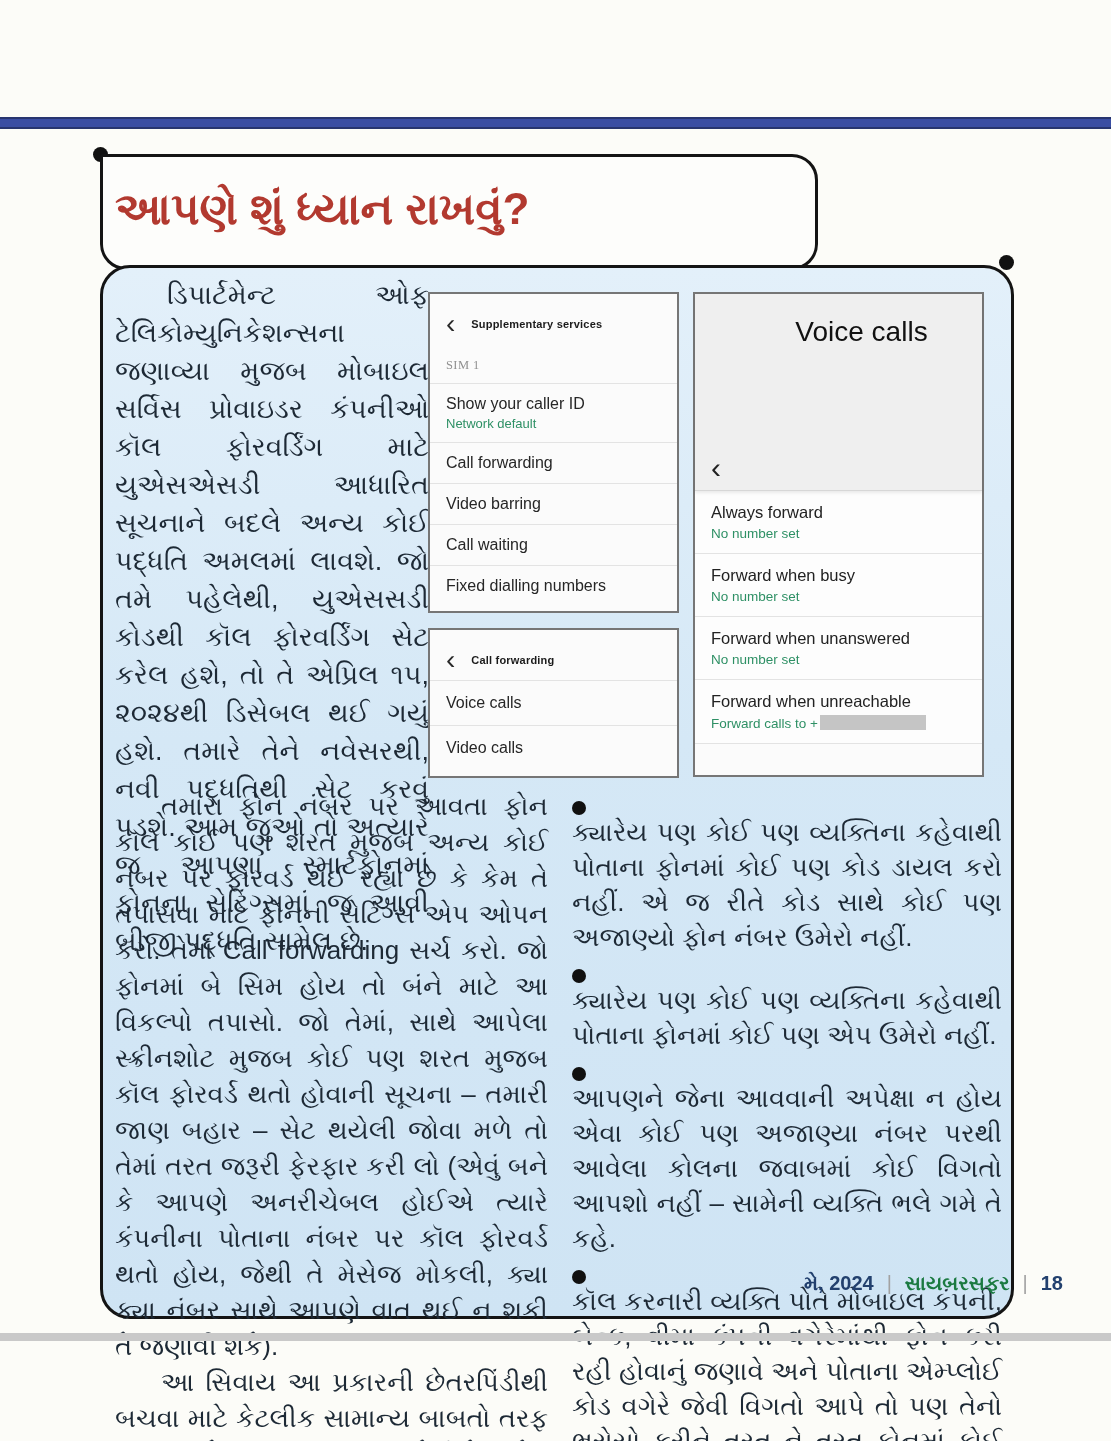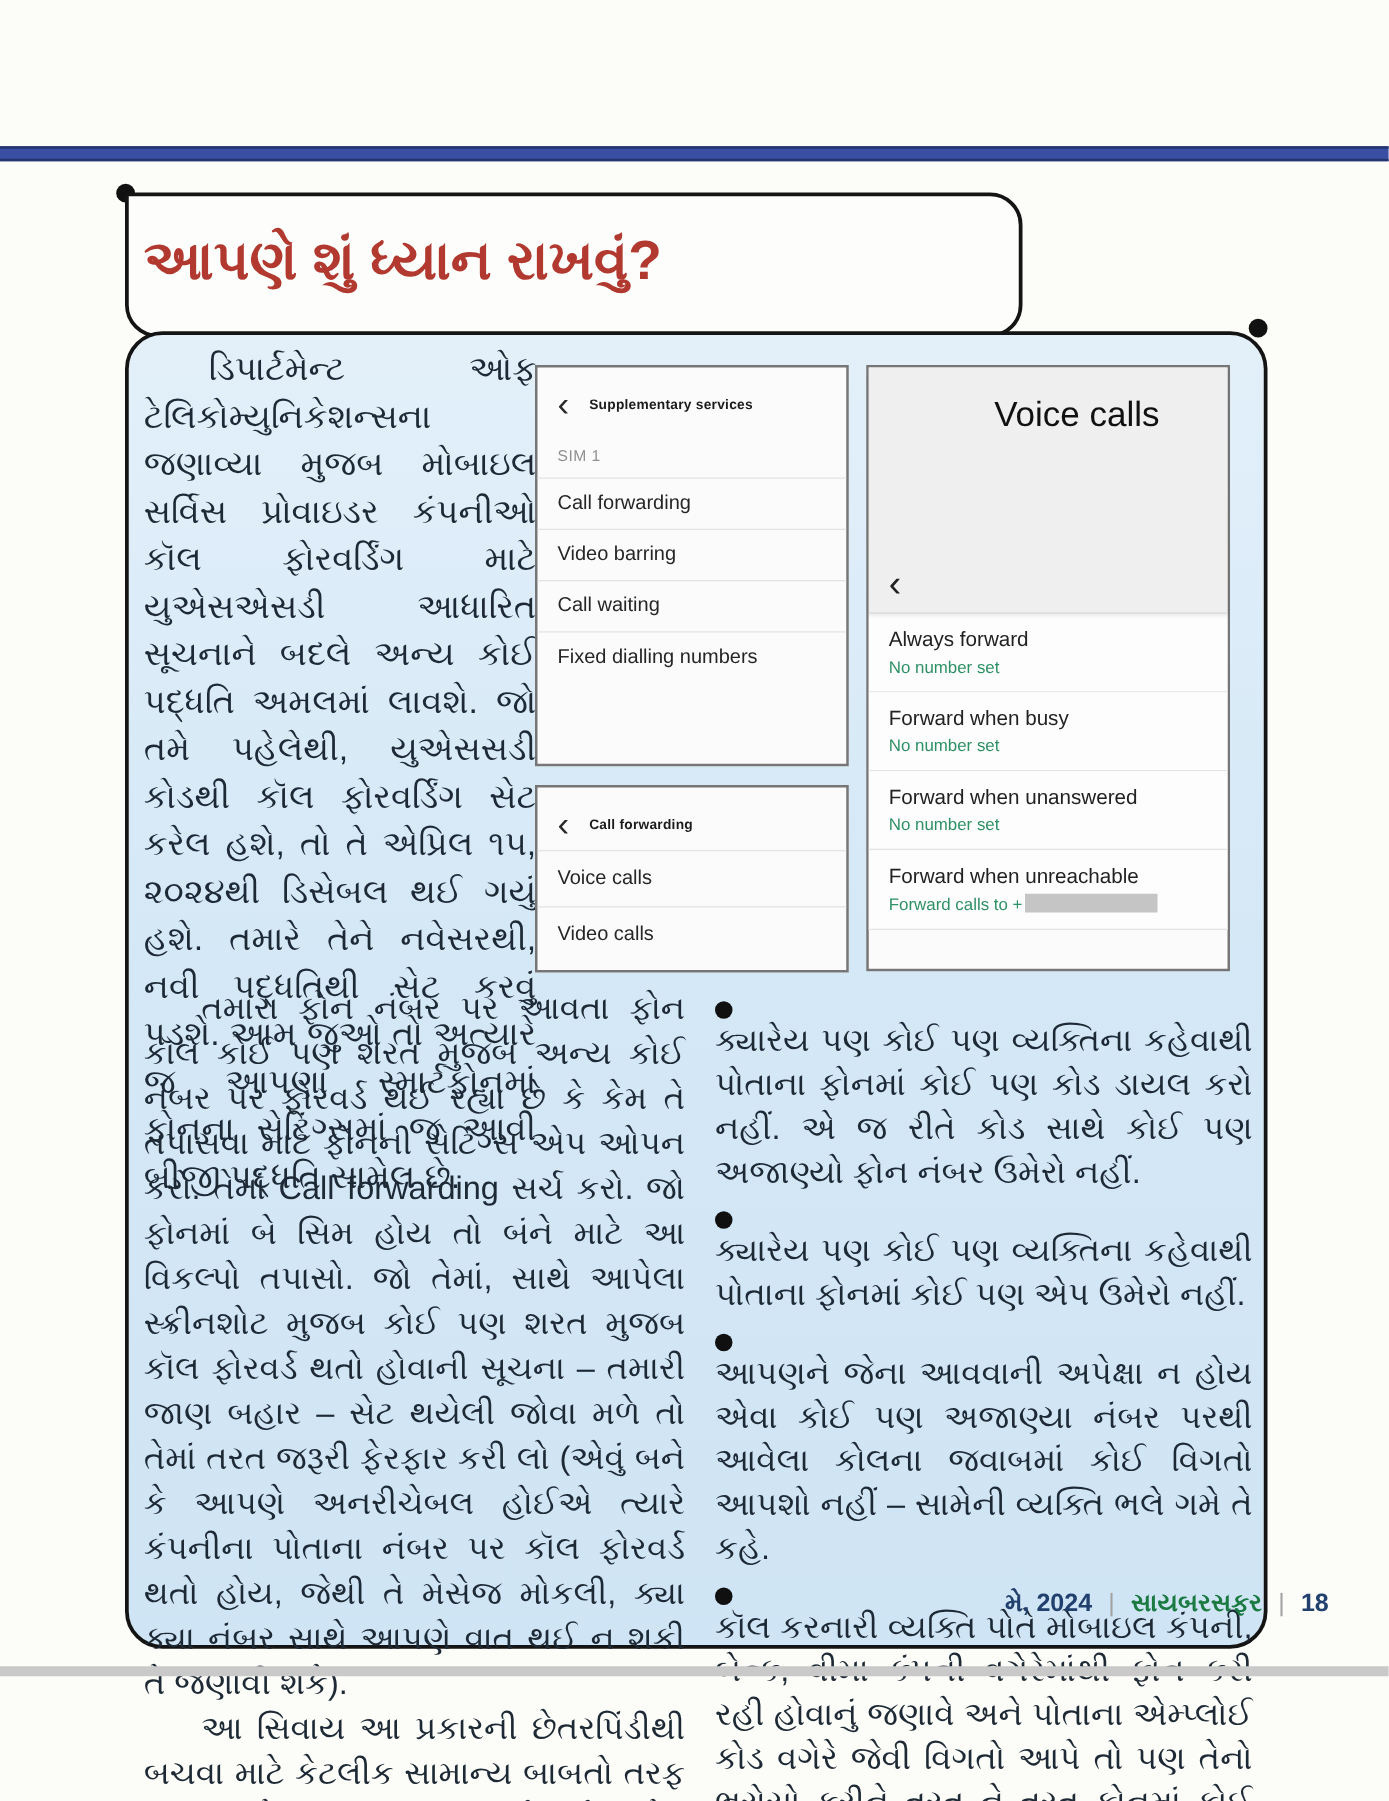--- a/index.html
+++ b/index.html
@@ -31,21 +31,21 @@
   .bullet .b-text{flex:1;}
 
   
   .panel{position:absolute;background:#fbfbfb;border:2px solid #767676;box-sizing:border-box;}
   .panel-1{left:428px;top:292px;width:251px;height:321px;}
   .panel-2{left:428px;top:628px;width:251px;height:150px;}
   .panel-3{left:693px;top:292px;width:291px;height:485px;}
   .ph-header{display:flex;align-items:center;gap:16px;padding:20px 14px 10px 16px;color:#1b1b1b;}
   .ph-header .chev{font-size:28px;line-height:20px;color:#2a2a2a;}
   .ph-header .ph-title{font-size:11px;font-weight:700;letter-spacing:.2px;}
-  .sim-label{padding:14px 16px 10px 16px;font-size:12.5px;color:#909090;letter-spacing:.4px;border-bottom:1px solid #e3e3e3;}
+  .sim-label{padding:14px 16px 10px 16px;font-size:12.5px;color:#909090;letter-spacing:.4px;border-bottom:1px solid #e3e3e3;font-family:Liberation Serif, serif;}
   .ph-item{padding:11px 16px;border-bottom:1px solid #e3e3e3;}
   .ph-item:last-child{border-bottom:none;}
   .ph-item .lbl{font-size:16px;color:#262626;}
   .ph-item .val{font-size:13px;color:#2e9065;margin-top:3px;}
   .p2-list .ph-item{padding:13px 16px;}
   .p2-list{border-top:1px solid #e3e3e3;}
 
   
   .vc-header{position:relative;height:196px;background:#efefef;border-bottom:1px solid #d7d7d7;box-shadow:0 2px 3px rgba(0,0,0,.08);}
   .vc-title{padding-top:22px;text-align:center;padding-left:46px;font-size:28px;color:#111;}
@@ -80,20 +80,24 @@
   <div class="guj col-intro">
     <p>ડિપાર્ટમેન્ટ ઓફ ટેલિકોમ્યુનિકેશન્સના જણાવ્યા મુજબ મોબાઇલ સર્વિસ પ્રોવાઇડર કંપનીઓ કૉલ ફોરવર્ડિંગ માટે યુએસએસડી આધારિત સૂચનાને બદલે અન્ય કોઈ પદ્ધતિ અમલમાં લાવશે. જો તમે પહેલેથી, યુએસસડી કોડથી કૉલ ફોરવર્ડિંગ સેટ કરેલ હશે, તો તે એપ્રિલ ૧૫, ૨૦૨૪થી ડિસેબલ થઈ ગયું હશે. તમારે તેને નવેસરથી, નવી પદ્ધતિથી સેટ કરવું પડશે. આમ જુઓ તો અત્યારે જ આપણા સ્માર્ટફોનમાં ફોનના સેટિંગ્સમાં જ આવી બીજી પદ્ધતિ સામેલ છે.</p>
   </div>
 
   <div class="panel panel-1">
     <div class="ph-header">
       <span class="chev">‹</span>
       <span class="ph-title">Supplementary services</span>
     </div>
     <div class="sim-label">SIM 1</div>
+    <div class="ph-item">
+      <div class="lbl">Show your caller ID</div>
+      <div class="val">Network default</div>
+    </div>
     <div class="ph-item">
       <div class="lbl">Call forwarding</div>
     </div>
     <div class="ph-item">
       <div class="lbl">Video barring</div>
     </div>
     <div class="ph-item">
       <div class="lbl">Call waiting</div>
     </div>
     <div class="ph-item">

